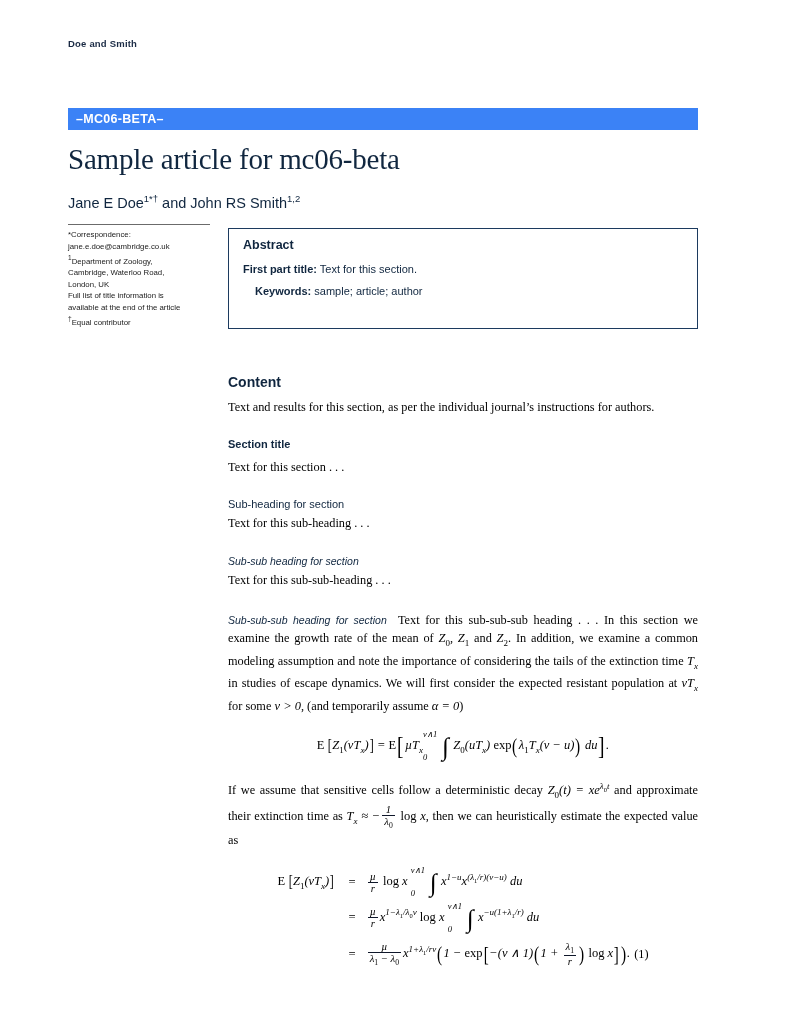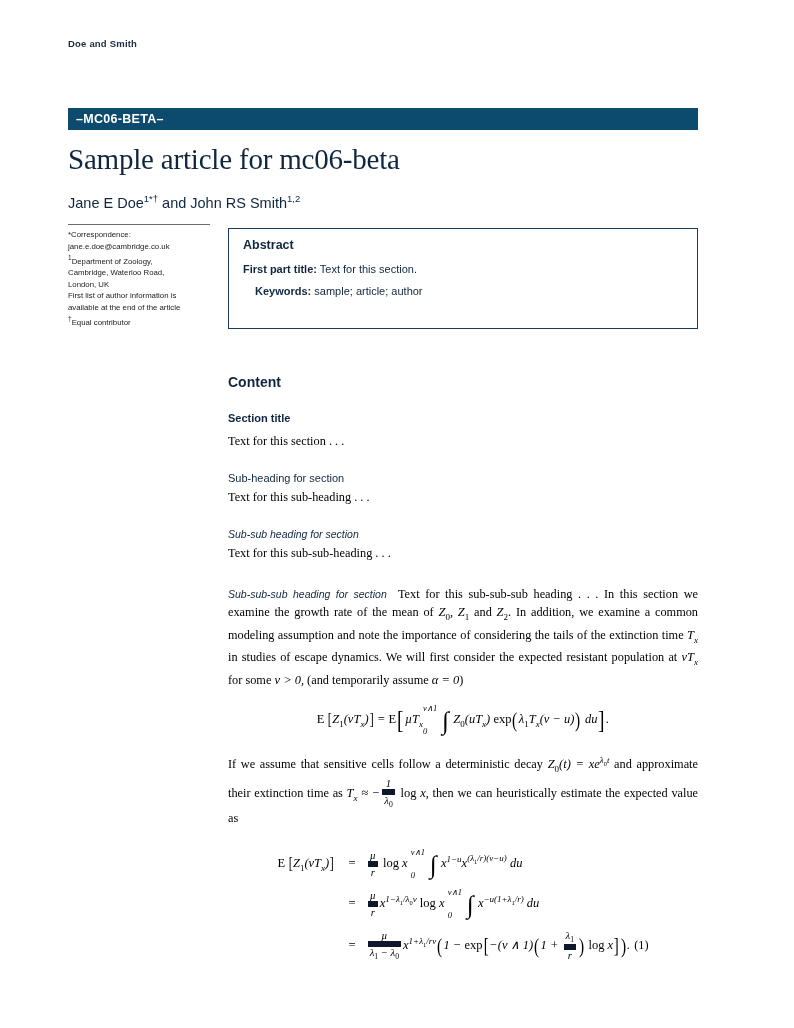--- a/index.html
+++ b/index.html
@@ -32,21 +32,21 @@
     color: #1a2a44;
     letter-spacing: 0.2px;
   }
   
   .journal-bar {
     position: absolute;
     left: 68px;
     top: 108px;
     width: 630px;
     height: 22px;
-    background: #0c4a6e;
+    background: #3b82f6;
   }
   .journal-bar span {
     position: absolute;
     left: 8px;
     top: 4px;
     color: #ffffff;
     font-family: "Liberation Sans", sans-serif;
     font-size: 12.5px;
     font-weight: bold;
     letter-spacing: 0.3px;
@@ -197,21 +197,21 @@
   }
   .frac {
     display: inline-block;
     vertical-align: middle;
     text-align: center;
     font-size: 0.85em;
     line-height: 1.05;
     margin: 0 2px;
   }
   .frac .num { display: block; padding: 0 2px; }
-  .frac .den { display: block; border-top: 6px solid #0f172a; padding: 0 2px; }
+  .frac .den { display: block; border-top: 1px solid #0f172a; padding: 0 2px; }
   .intg {
     display: inline-block;
     position: relative;
     font-size: 25px;
     line-height: 0.8;
     font-style: italic;
     vertical-align: middle;
     margin: 0 1px 0 3px;
     top: 1px;
   }
@@ -281,36 +281,37 @@
     <span>Jane E Doe</span><sup>1*†</sup><span> and </span><span>John RS Smith</span><sup>1,2</sup>
   </div>
 
   <div class="leftcol">
     <div class="rule"></div>
     <span class="ln">*Correspondence:</span>
     <span class="ln">jane.e.doe@cambridge.co.uk</span>
     <span class="ln"><sup>1</sup><span>Department of Zoology,</span></span>
     <span class="ln">Cambridge, Waterloo Road,</span>
     <span class="ln">London, UK</span>
-    <span class="ln">First list of author information is</span>
+    <span class="ln">Full list of title information is</span>
     <span class="ln">available at the end of the article</span>
     <span class="ln"><sup>†</sup><span>Equal contributor</span></span>
   </div>
 
   <div class="abstract">
     <div class="inner">
       <h3>Abstract</h3>
       <p><b>First part title:</b> <span>Text for this section.</span></p>
       <p><b>Keywords:</b> <span>sample; article; author</span></p>
     </div>
   </div>
 
   <div class="body">
 
     <div class="h1">Content</div>
+    <p class="para">Text and results for this section, as per the individual journal’s instructions for authors.</p>
 
     <div class="h2">Section title</div>
     <p class="para">Text for this section . . .</p>
 
     <div class="h3">Sub-heading for section</div>
     <p class="para">Text for this sub-heading . . .</p>
 
     <div class="h4">Sub-sub heading for section</div>
     <p class="para">Text for this sub-sub-heading . . .</p>
 

